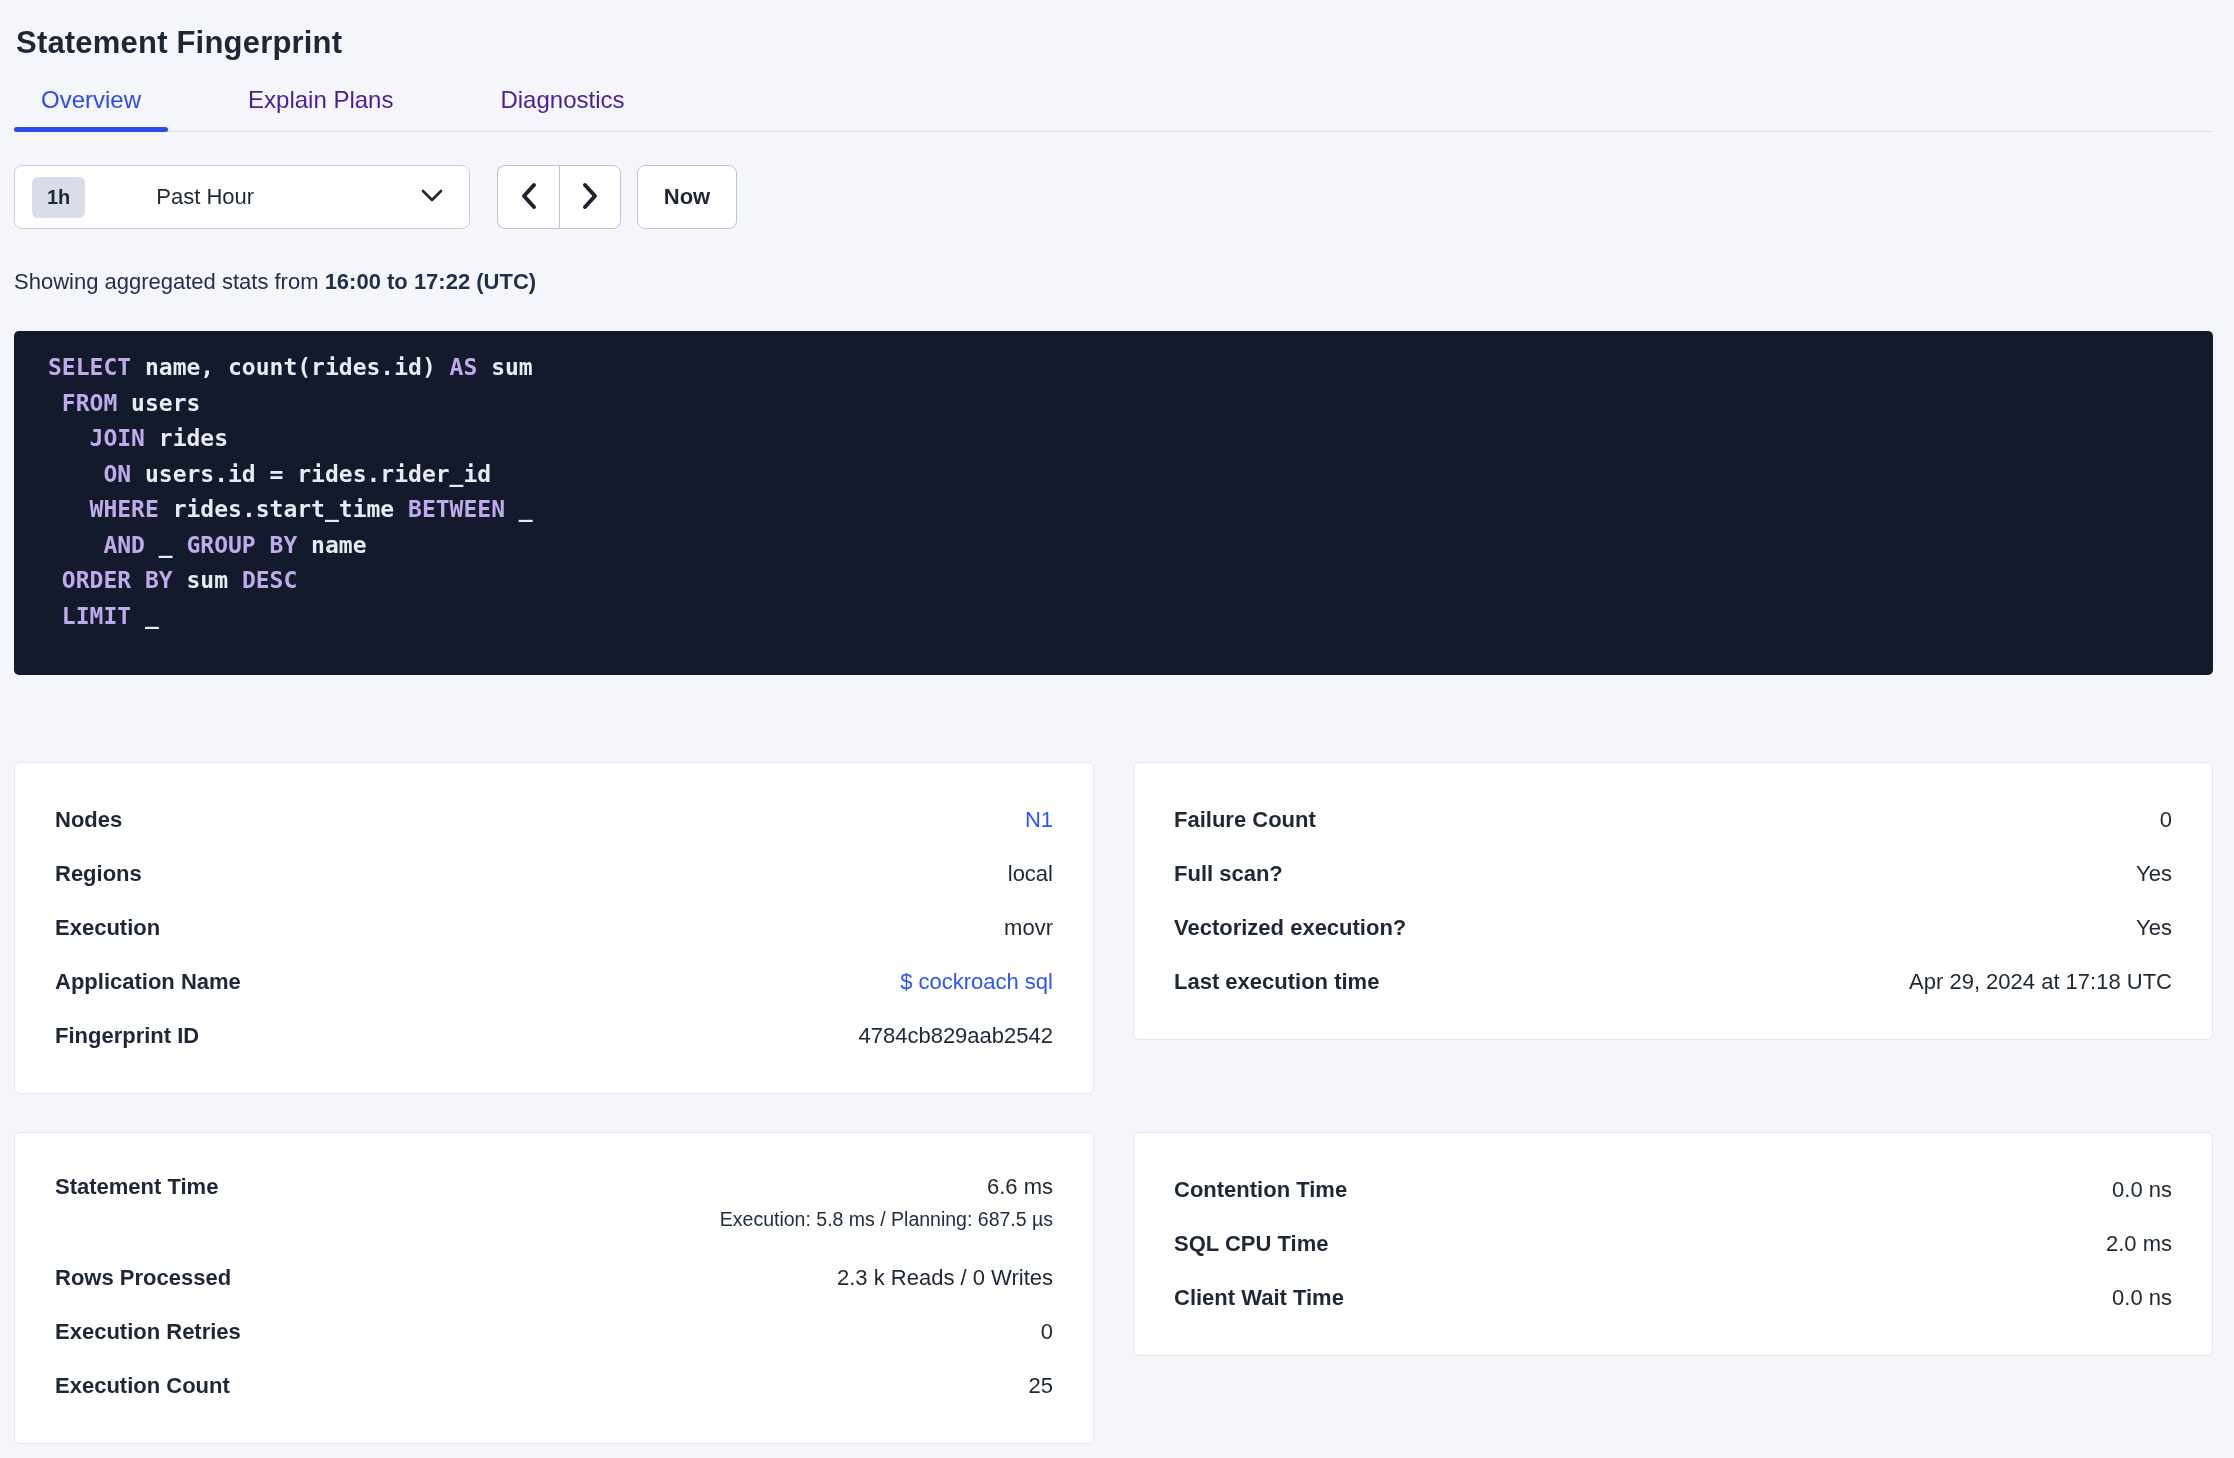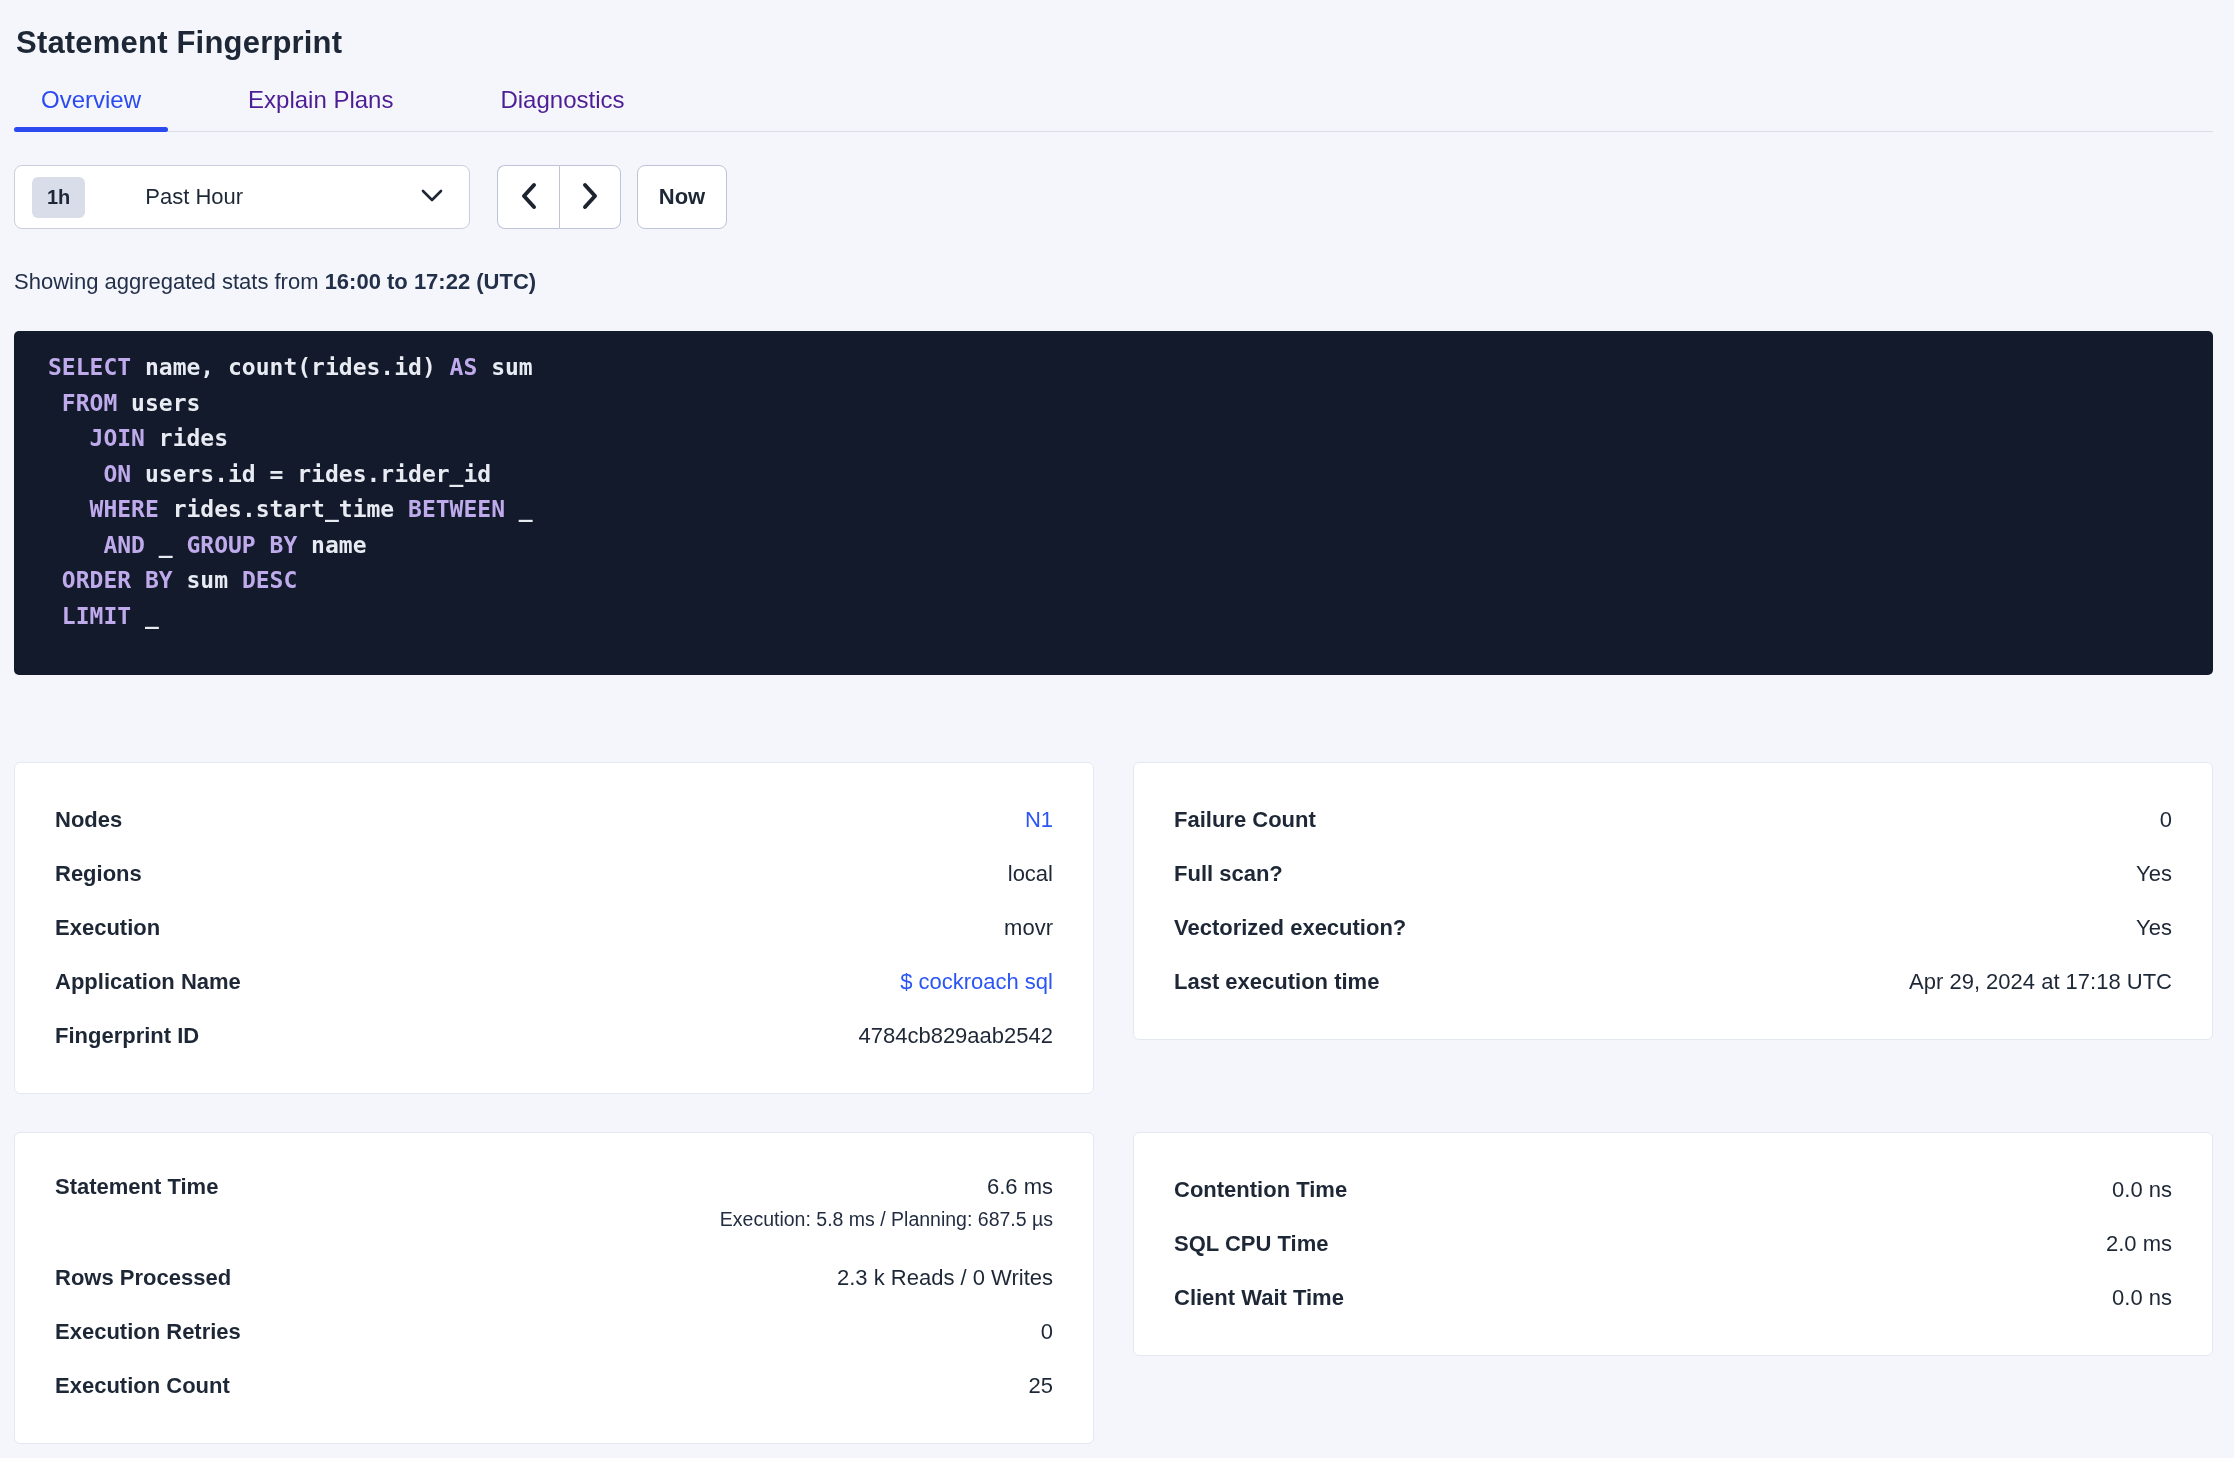--- a/index.html
+++ b/index.html
@@ -47,30 +47,30 @@
   .controls{margin-top:33px;display:flex;align-items:center;}
   .time-picker{
     width:456px;height:64px;background:#fff;
     border:1px solid #c8cedb;border-radius:8px;
     display:flex;align-items:center;padding:0 26px 0 17px;cursor:pointer;gap:40px;
   }
   .interval-badge{
     background:var(--badge-bg);border-radius:6px;
     padding:9px 15px;font-size:20px;font-weight:700;color:var(--text-dark);
   }
-  .interval-label{margin-left:20px;font-size:22px;flex:1;color:var(--text-dark);}
+  .interval-label{margin-left:31px;font-size:22px;flex:1;color:var(--text-dark);}
   .range-btns{display:flex;margin-left:27px;height:64px;}
   .range-btn{
     width:62px;height:64px;background:#fff;border:1px solid var(--control-border);
     display:flex;align-items:center;justify-content:center;cursor:pointer;padding:0;
   }
   .range-btn.prev{border-radius:8px 0 0 8px;border-right:none;}
   .range-btn.next{border-radius:0 8px 8px 0;}
   .now-btn{
-    margin-left:16px;width:90px;height:64px;background:#fff;
+    margin-left:16px;width:100px;height:64px;background:#fff;
     border:1px solid var(--control-border);border-radius:8px;
     font-family:inherit;font-size:22px;font-weight:700;color:var(--text-dark);cursor:pointer;
   }
 
   
   .stats-line{margin-top:40px;font-size:22px;color:#233049;}
   .stats-line .bold{font-weight:700;}
 
   
   .code{

